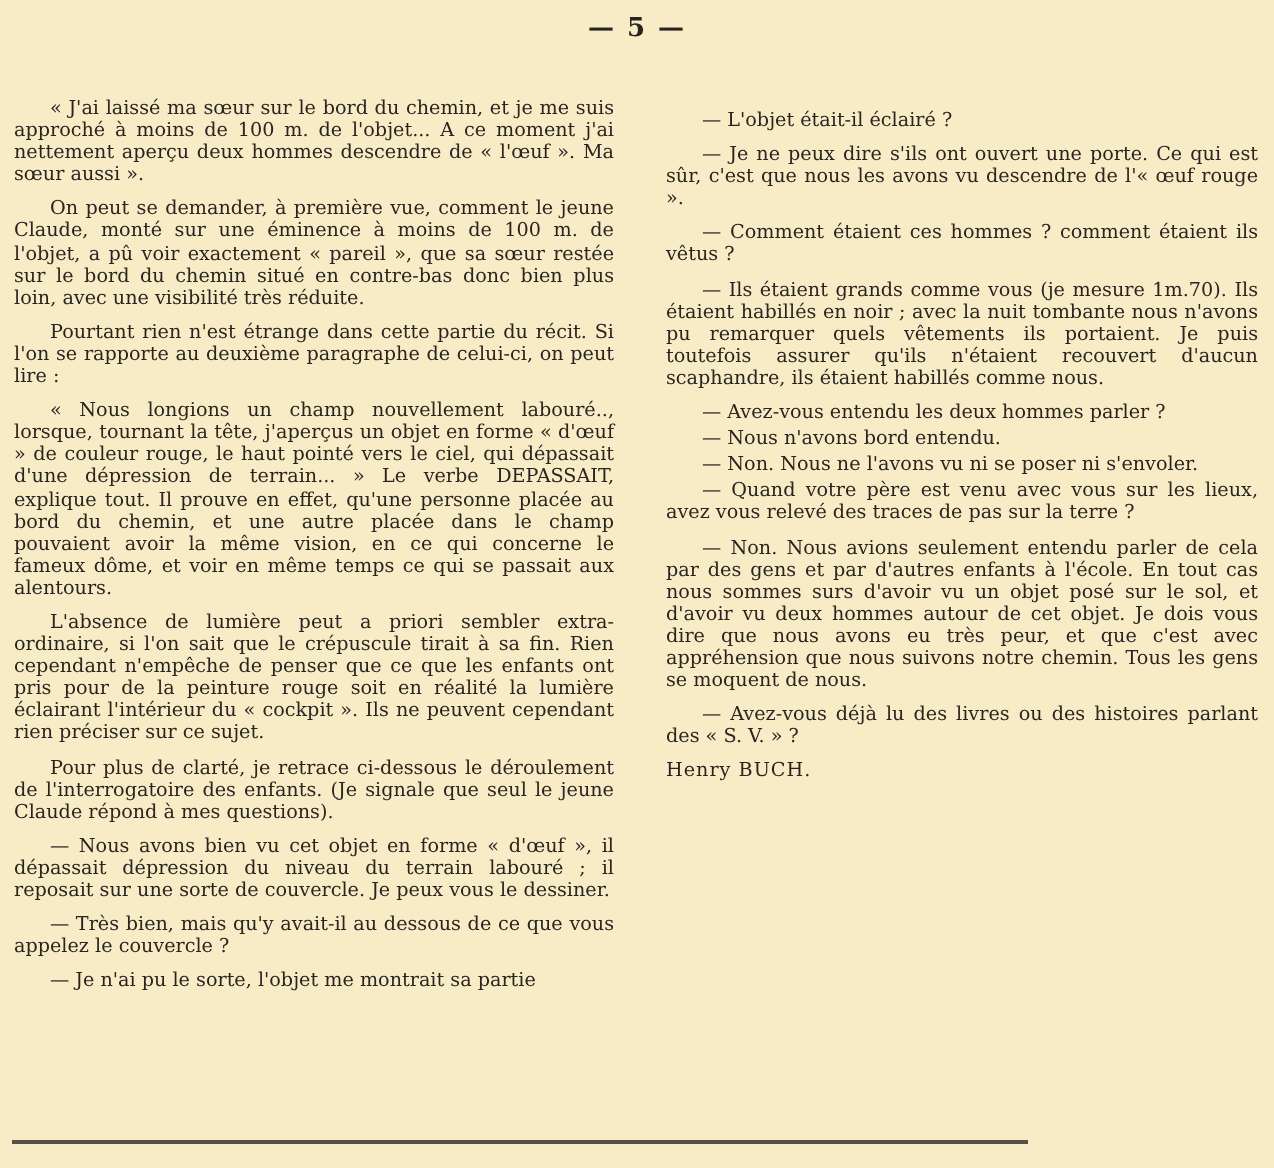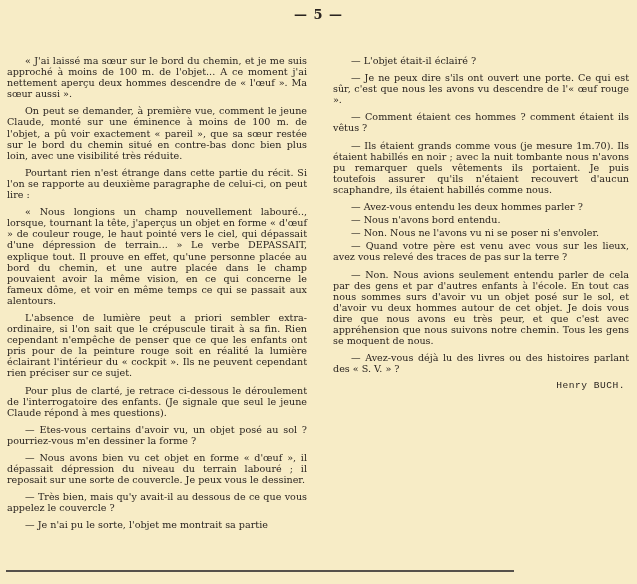--- a/index.html
+++ b/index.html
@@ -12,44 +12,43 @@
     }
     .page-number {
       position: absolute; top: 7px; left: 0; width: 637px;
       text-align: center; font-size: 13px; font-weight: bold; letter-spacing: 1px;
     }
     .col {
       position: absolute; top: 49px;
       font-size: 9.6px; line-height: 11.1px;
       text-align: justify;
     }
-    .col-left { left: 7px; width: 300px; margin-top: 6px; }
+    .col-left { left: 7px; width: 300px; }
     .col-right { left: 333px; width: 296px; top: 55px; }
     .col p { margin: 0 0 6px 0; text-indent: 18px; }
     .col p.tight { margin-bottom: 2px; }
     .col p.noindent { text-indent: 0; }
-    .signature { text-align: right; margin-top: 8px; padding-right: 4px; text-indent: 0 !important; letter-spacing: 0.5px; font-family: Liberation Mono, monospace; }
+    .signature { text-align: left; margin-top: 8px; padding-right: 4px; text-indent: 0 !important; letter-spacing: 0.5px; }
     .bottom-rule {
       position: absolute; top: 570px; left: 6px; width: 508px; height: 2px;
       background: #55504a;
     }
   </style>
 </head>
 <body>
 
 <div class="page-number">— 5 —</div>
 
 <div class="col col-left">
   <p>« J'ai laissé ma sœur sur le bord du chemin, et je me suis approché à moins de 100 m. de l'objet... A ce moment j'ai nettement aperçu deux hommes descendre de « l'œuf ». Ma sœur aussi ».</p>
   <p>On peut se demander, à première vue, comment le jeune Claude, monté sur une éminence à moins de 100 m. de l'objet, a pû voir exactement « pareil », que sa sœur restée sur le bord du chemin situé en contre-bas donc bien plus loin, avec une visibilité très réduite.</p>
   <p>Pourtant rien n'est étrange dans cette partie du récit. Si l'on se rapporte au deuxième paragraphe de celui-ci, on peut lire :</p>
   <p>« Nous longions un champ nouvellement labouré.., lorsque, tournant la tête, j'aperçus un objet en forme « d'œuf » de couleur rouge, le haut pointé vers le ciel, qui dépassait d'une dépression de terrain... » Le verbe DEPASSAIT, explique tout. Il prouve en effet, qu'une personne placée au bord du chemin, et une autre placée dans le champ pouvaient avoir la même vision, en ce qui concerne le fameux dôme, et voir en même temps ce qui se passait aux alentours.</p>
   <p>L'absence de lumière peut a priori sembler extra-ordinaire, si l'on sait que le crépuscule tirait à sa fin. Rien cependant n'empêche de penser que ce que les enfants ont pris pour de la peinture rouge soit en réalité la lumière éclairant l'intérieur du « cockpit ». Ils ne peuvent cependant rien préciser sur ce sujet.</p>
   <p>Pour plus de clarté, je retrace ci-dessous le déroulement de l'interrogatoire des enfants. (Je signale que seul le jeune Claude répond à mes questions).</p>
-  <p>— Etes-vous certains d'avoir vu, un objet posé au sol ? pourriez-vous m'en dessiner la forme ?</p>
   <p>— Nous avons bien vu cet objet en forme « d'œuf », il dépassait dépression du niveau du terrain labouré ; il reposait sur une sorte de couvercle. Je peux vous le dessiner.</p>
   <p>— Très bien, mais qu'y avait-il au dessous de ce que vous appelez le couvercle ?</p>
   <p>— Je n'ai pu le sorte, l'objet me montrait sa partie</p>
 </div>
 
 <div class="col col-right">
   <p>— L'objet était-il éclairé ?</p>
   <p>— Je ne peux dire s'ils ont ouvert une porte. Ce qui est sûr, c'est que nous les avons vu descendre de l'« œuf rouge ».</p>
   <p>— Comment étaient ces hommes ? comment étaient ils vêtus ?</p>
   <p>— Ils étaient grands comme vous (je mesure 1m.70). Ils étaient habillés en noir ; avec la nuit tombante nous n'avons pu remarquer quels vêtements ils portaient. Je puis toutefois assurer qu'ils n'étaient recouvert d'aucun scaphandre, ils étaient habillés comme nous.</p>

